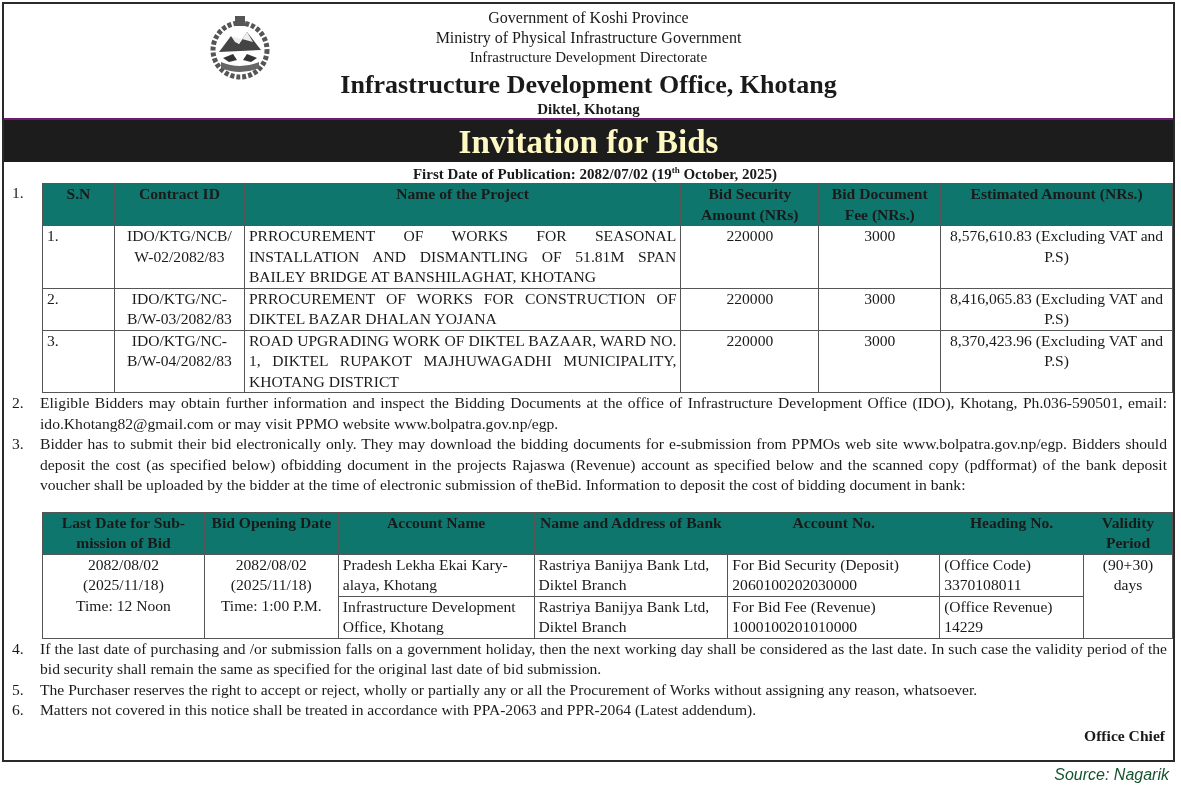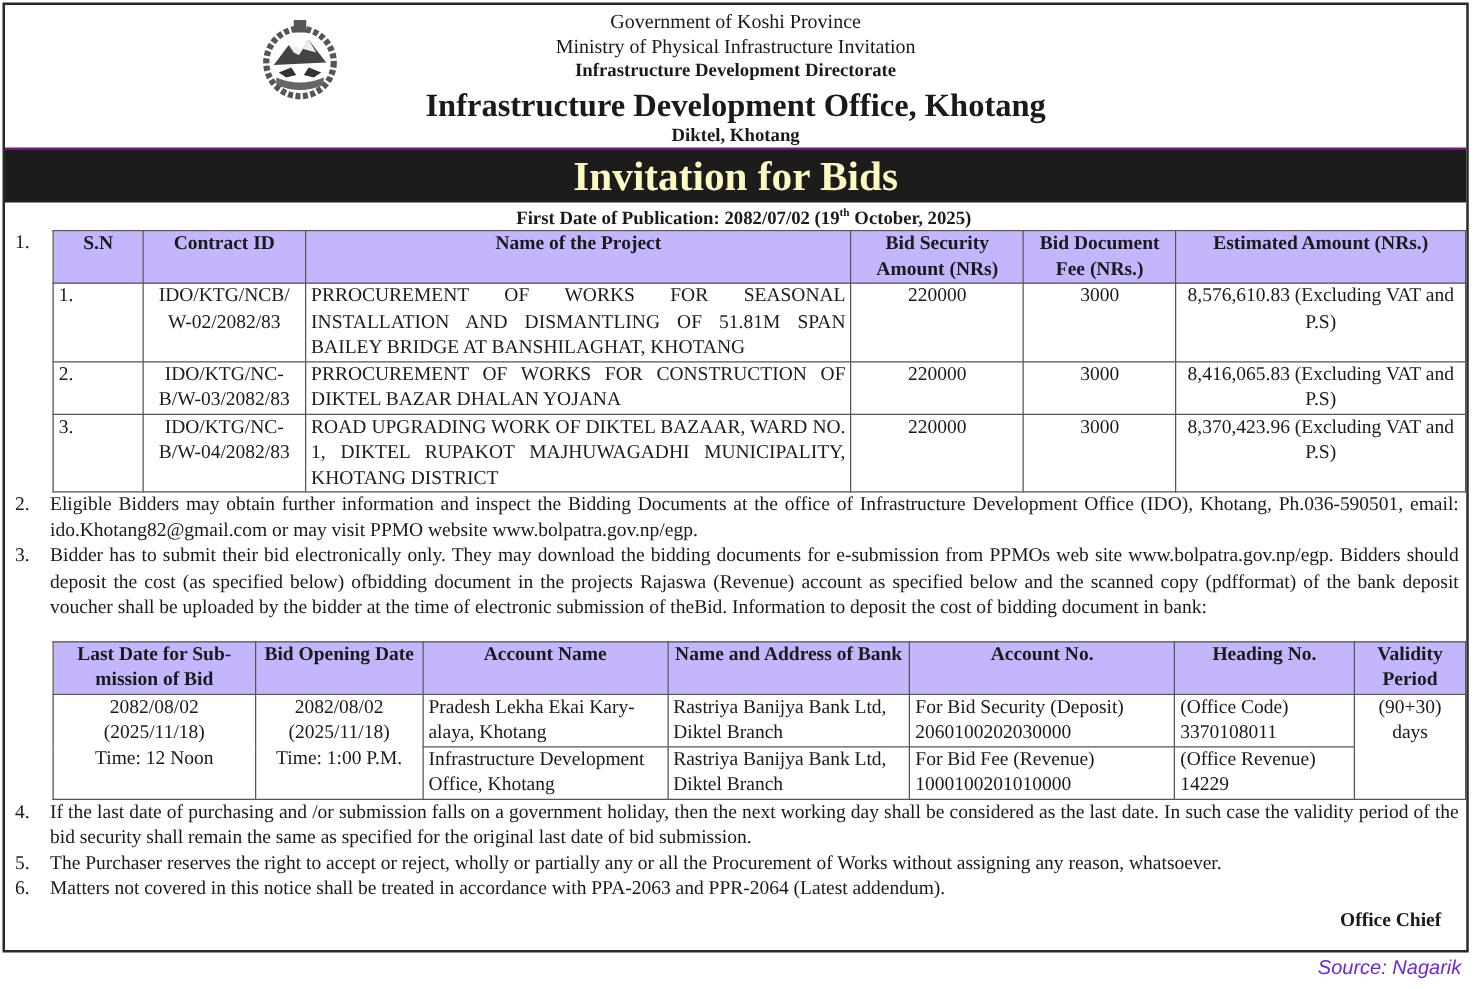--- a/index.html
+++ b/index.html
@@ -4,58 +4,58 @@
 <style>
   html, body { margin: 0; padding: 0; background: #ffffff; }
   body { width: 1181px; height: 791px; position: relative; overflow: hidden;
          font-family: "Liberation Serif", "DejaVu Serif", serif; color: #1a1a1a; }
   .notice { position: absolute; left: 2px; top: 2px; width: 1173px; height: 760px;
             border: 2px solid #2a2a2a; box-sizing: border-box; background: #fff; }
   .header { position: relative; height: 114px; border-bottom: 2px solid #701a75; }
   .emblem { position: absolute; left: 205px; top: 8px; width: 62px; height: 72px; }
   .hdr-text { position: absolute; left: 0; right: 0; top: 4px; text-align: center; }
   .hdr-l1, .hdr-l2 { font-size: 16px; line-height: 20px; }
-  .hdr-l3 { font-size: 15px; line-height: 19px; font-weight: bold; }
+  .hdr-l3 { font-size: 15px; line-height: 19px; font-weight: normal; }
   .hdr-title { font-size: 26px; line-height: 32px; font-weight: bold; margin-top: 2px; }
   .hdr-sub { font-size: 15px; line-height: 16px; font-weight: bold; }
   .banner { background: #1c1c1c; color: #fef9c3; text-align: center; font-weight: bold;
             font-size: 33px; height: 42px; line-height: 44px; }
   .pubdate { text-align: center; font-weight: bold; font-size: 15px; line-height: 17px; padding-left: 13px; }
   .pubdate sup { font-size: 9px; }
   .para { position: relative; padding-left: 36px; padding-right: 6px; font-size: 15.6px;
           line-height: 20.5px; text-align: justify; }
   .para .num { position: absolute; left: 8px; top: 0; }
   table { border-collapse: collapse; font-size: 15.6px; line-height: 20.5px; }
   th, td { border: 1px solid #555; vertical-align: top; padding: 0 4px; }
-  th { background: #c4b5fd; font-weight: bold; text-align: center; }
+  th { background: #0f766e; font-weight: bold; text-align: center; }
   .t1 { margin-left: 38px; width: 1131px; }
   .t2 { margin-left: 38px; width: 1131px; margin-top: 16px; }
   .c { text-align: center; }
   .j { text-align: justify; text-align-last: left; }
-  .sign { text-align: right; font-weight: bold; font-size: 15.6px; padding-right: 20px; margin-top: 6px; }
+  .sign { text-align: right; font-weight: bold; font-size: 15.6px; padding-right: 8px; margin-top: 6px; }
   .source { position: absolute; right: 12px; top: 766px; font-family: "Liberation Sans", sans-serif;
-            font-style: italic; font-size: 16px; color: #6d28d9; }
+            font-style: italic; font-size: 16px; color: #14532d; }
 </style>
 </head>
 <body>
 
 <div class="notice">
   <div class="header">
     <svg class="emblem" viewBox="0 0 62 72">
       <circle cx="31" cy="38" r="27" fill="#fff" stroke="#555" stroke-width="5" stroke-dasharray="4 2"></circle>
       <path d="M10 40 L22 24 L30 32 L38 20 L52 38 Z" fill="#444"></path>
       <path d="M22 24 L26 30 L30 32 L34 26 L38 20 L44 30 Z" fill="#eee"></path>
       <path d="M12 50 Q31 58 50 50 L50 56 Q31 64 12 56 Z" fill="#666"></path>
       <rect x="26" y="4" width="10" height="10" fill="#555"></rect>
       <path d="M14 46 L24 42 L28 48 L20 50 Z" fill="#333"></path>
       <path d="M48 46 L38 42 L34 48 L42 50 Z" fill="#333"></path>
     </svg>
     <div class="hdr-text">
       <div class="hdr-l1">Government of Koshi Province</div>
-      <div class="hdr-l2">Ministry of Physical Infrastructure Invitation</div>
+      <div class="hdr-l2">Ministry of Physical Infrastructure Government</div>
       <div class="hdr-l3">Infrastructure Development Directorate</div>
       <div class="hdr-title">Infrastructure Development Office, Khotang</div>
       <div class="hdr-sub">Diktel, Khotang</div>
     </div>
   </div>
 
   <div class="banner">Invitation for Bids</div>
 
   <div class="pubdate"><span>First Date of Publication: 2082/07/02 (19</span><sup>th</sup><span> October, 2025)</span></div>
 

